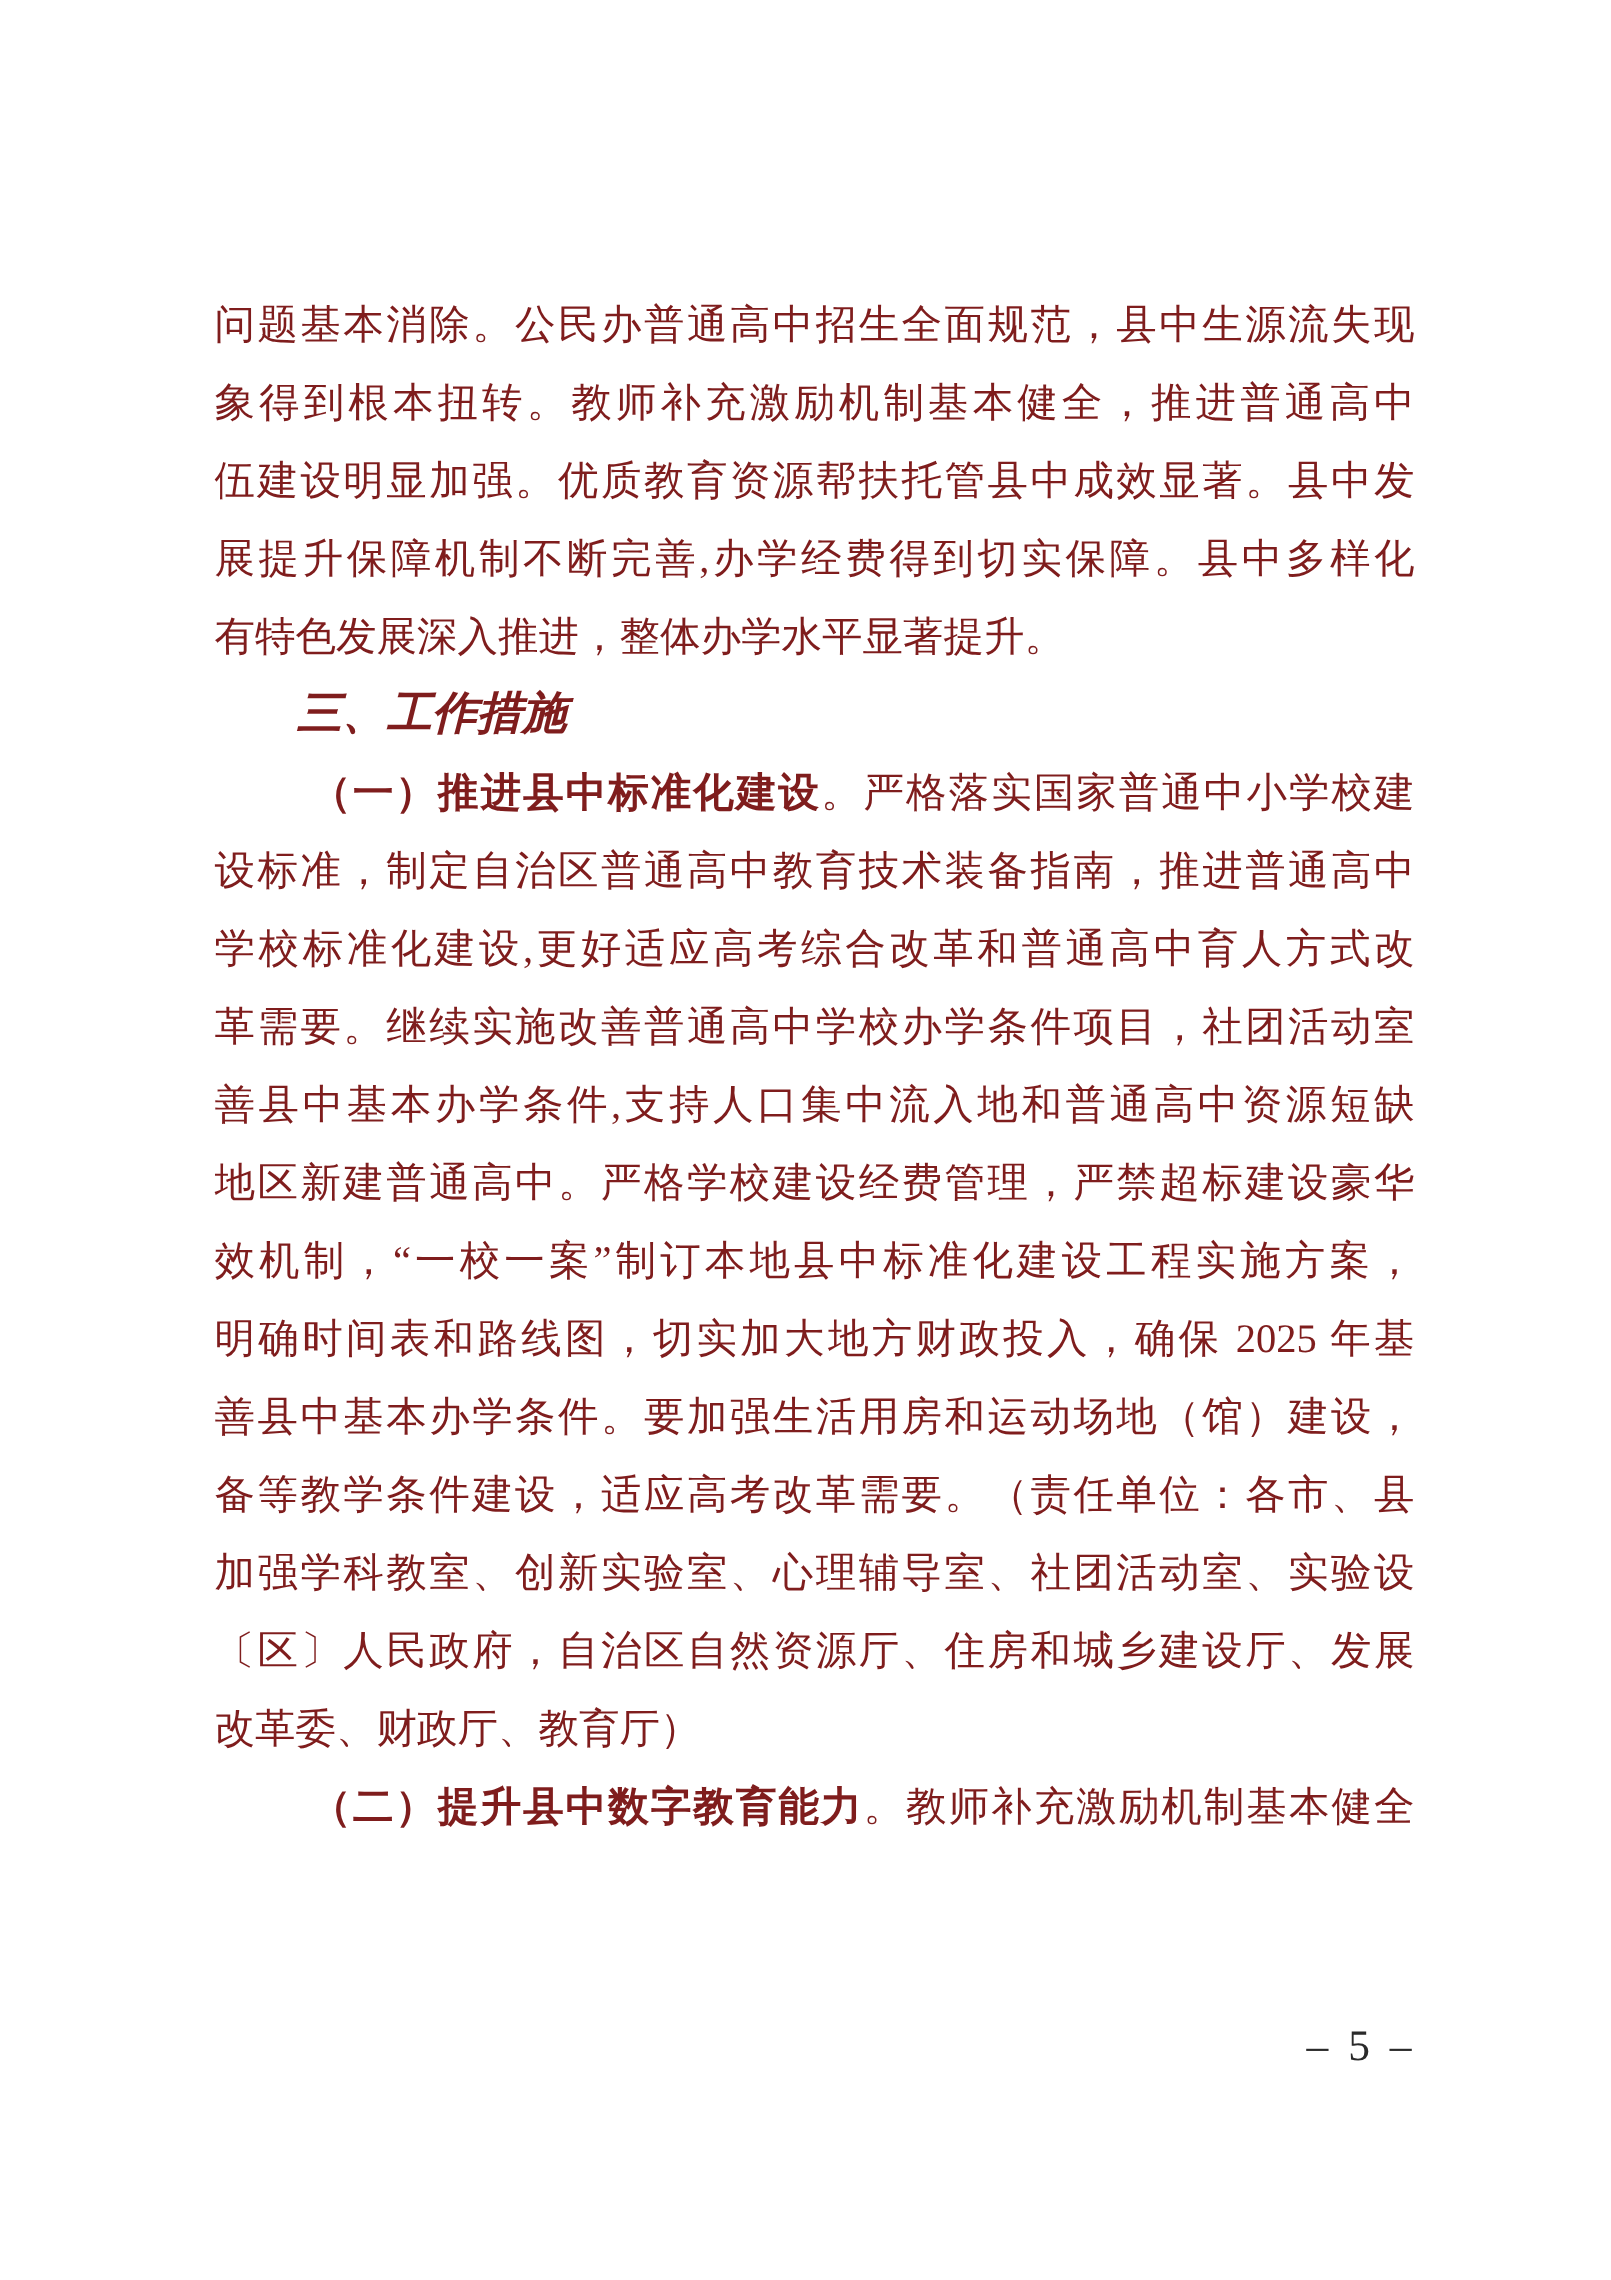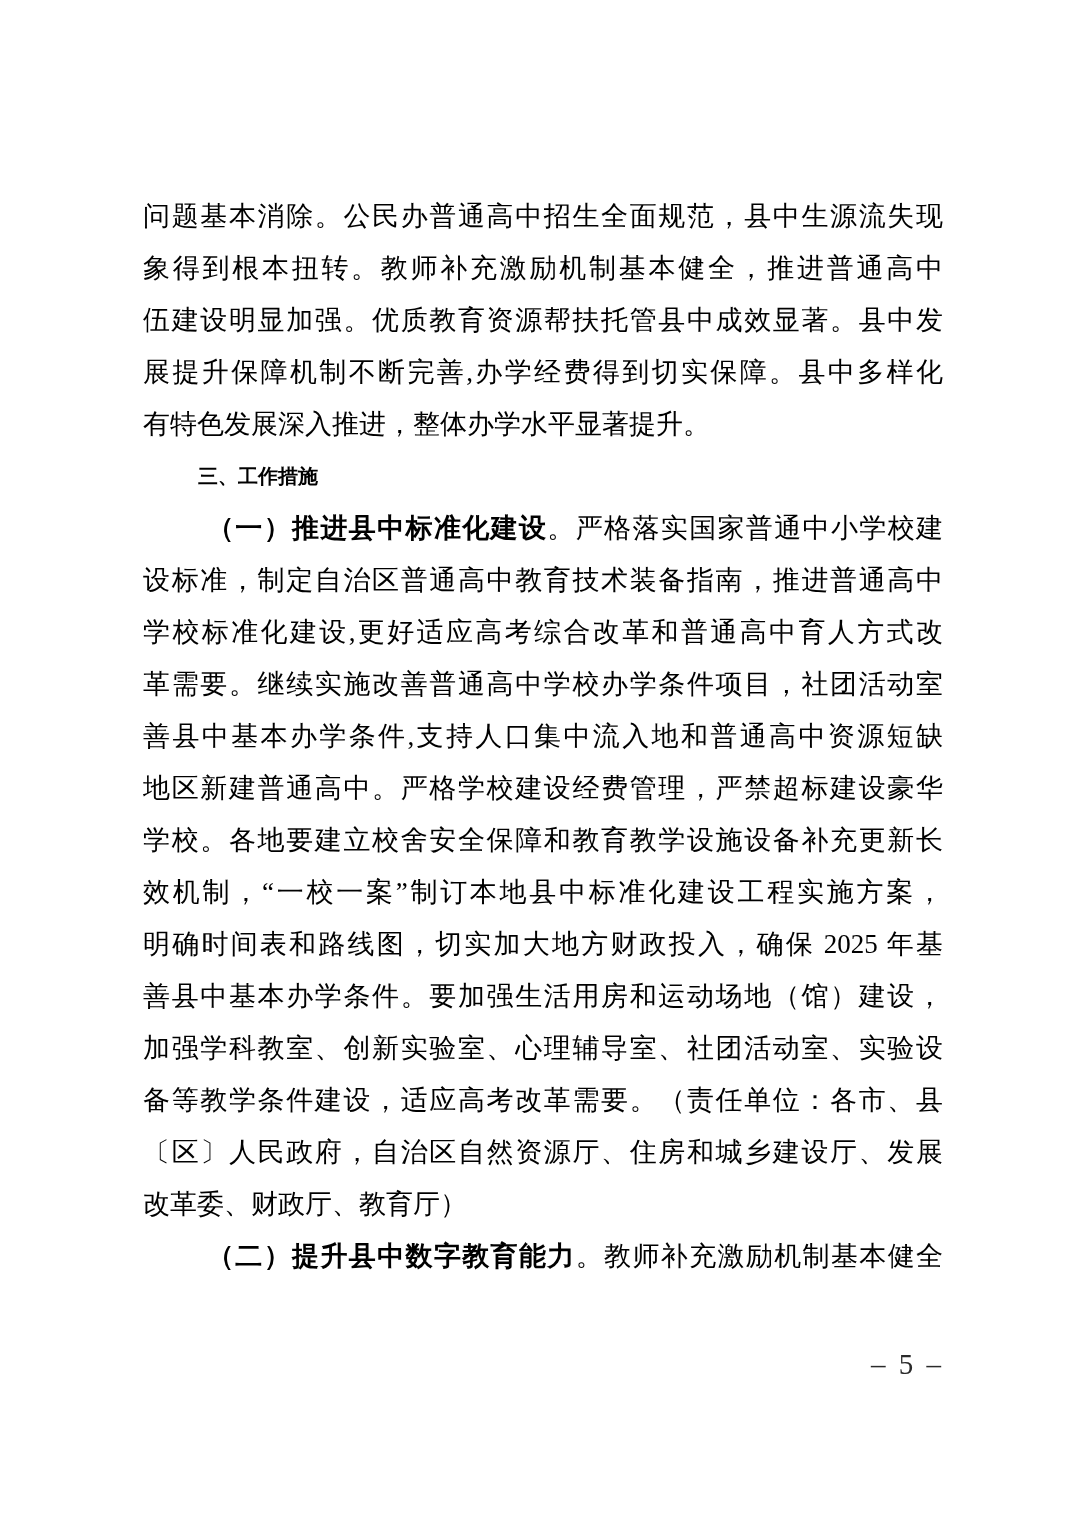--- a/index.html
+++ b/index.html
@@ -18,38 +18,39 @@
   .doc-body {
     position: absolute;
     left: 143px;
     top: 190px;
     width: 800px;
   }
   .line {
     height: 52px;
     line-height: 52px;
     font-size: 27px;
-    color: #000000;
+    color: #7f1d1d;
     overflow: hidden;
     white-space: nowrap;
   }
   .line.fill {
     white-space: normal;
     text-align: justify;
     text-align-last: justify;
     text-justify: inter-character;
   }
   .line.indent {
     text-indent: 64px;
   }
   .line.heading {
     font-family: "Liberation Sans", sans-serif;
     font-weight: 700;
-    font-size: 20px;
+    font-size: 30px;
     text-indent: 55px;
+    font-style: italic;
   }
   .line b {
     font-weight: 700;
   }
   .page-number {
     position: absolute;
     top: 1348px;
     right: 130px;
     font-size: 29px;
     letter-spacing: 3px;
@@ -67,24 +68,23 @@
       <div class="line fill"><span>伍建设明显加强。优质教育资源帮扶托管县中成效显著。县中发</span></div>
       <div class="line fill"><span>展提升保障机制不断完善,办学经费得到切实保障。县中多样化</span></div>
       <div class="line"><span>有特色发展深入推进，整体办学水平显著提升。</span></div>
       <div class="line heading"><b>三、工作措施</b></div>
       <div class="line fill indent"><b>（一）推进县中标准化建设</b><span>。严格落实国家普通中小学校建</span></div>
       <div class="line fill"><span>设标准，制定自治区普通高中教育技术装备指南，推进普通高中</span></div>
       <div class="line fill"><span>学校标准化建设,更好适应高考综合改革和普通高中育人方式改</span></div>
       <div class="line fill"><span>革需要。继续实施改善普通高中学校办学条件项目，社团活动室</span></div>
       <div class="line fill"><span>善县中基本办学条件,支持人口集中流入地和普通高中资源短缺</span></div>
       <div class="line fill"><span>地区新建普通高中。严格学校建设经费管理，严禁超标建设豪华</span></div>
-      <div class="line fill"><span>学校。各地要建立校舍安全保障和教育教学设施设备补充更新长</span></div>
       <div class="line fill"><span>效机制，“一校一案”制订本地县中标准化建设工程实施方案，</span></div>
       <div class="line fill"><span>明确时间表和路线图，切实加大地方财政投入，确保 2025 年基</span></div>
       <div class="line fill"><span>善县中基本办学条件。要加强生活用房和运动场地（馆）建设，</span></div>
+      <div class="line fill"><span>备等教学条件建设，适应高考改革需要。（责任单位：各市、县</span></div>
       <div class="line fill"><span>加强学科教室、创新实验室、心理辅导室、社团活动室、实验设</span></div>
-      <div class="line fill"><span>备等教学条件建设，适应高考改革需要。（责任单位：各市、县</span></div>
       <div class="line fill"><span>〔区〕人民政府，自治区自然资源厅、住房和城乡建设厅、发展</span></div>
       <div class="line"><span>改革委、财政厅、教育厅）</span></div>
       <div class="line fill indent"><b>（二）提升县中数字教育能力</b><span>。教师补充激励机制基本健全</span></div>
     </div>
   <div class="page-number">– 5 –</div>
 </div>
 
 </body></html>

